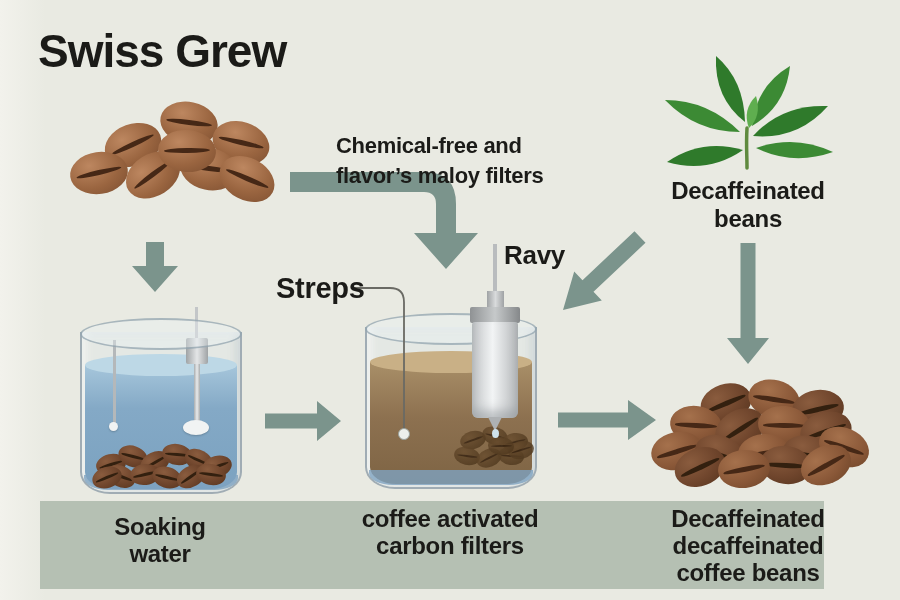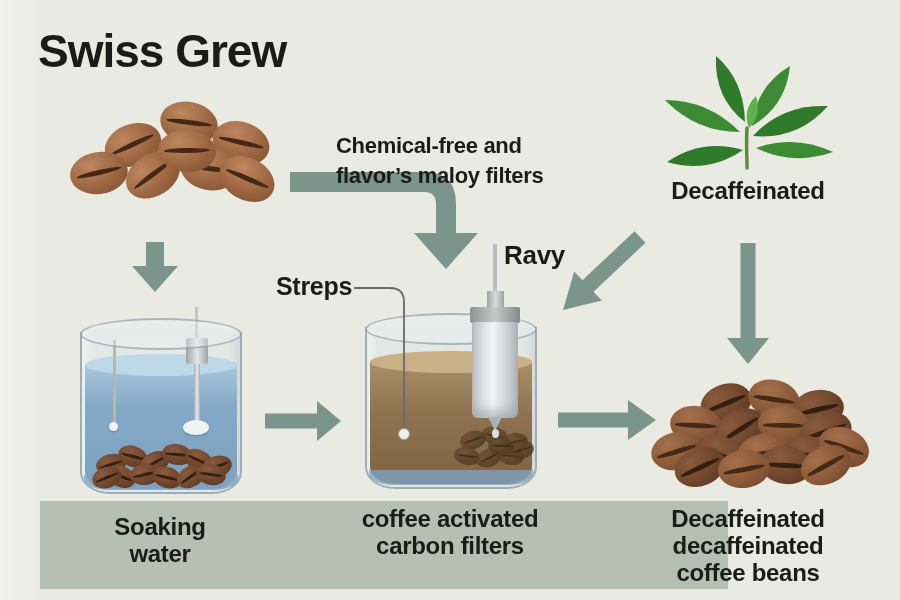--- a/index.html
+++ b/index.html
@@ -6,21 +6,21 @@
   .canvas{
     position:relative;width:900px;height:600px;overflow:hidden;
     background:linear-gradient(90deg,#f2f2ec 0px,var(--background,#e9eae2) 45px,var(--background,#e9eae2) 100%);
     font-family:"Liberation Sans", sans-serif;color:var(--text,#1b1b18);
   }
   .lbl{position:absolute;font-weight:700;letter-spacing:-0.3px;color:var(--text,#1b1b18);}
   .title{left:38px;top:24px;font-size:46px;letter-spacing:-1px;}
   .grew{left:60px;top:203px;width:195px;text-align:center;font-size:25px;}
   .soak{left:58px;top:285px;width:200px;text-align:center;font-size:26px;}
   .note{left:336px;top:111px;font-size:22px;line-height:30px;margin-top:20px;}
-  .streps{left:276px;top:272px;font-size:25px;text-align:right;}
+  .streps{left:276px;top:272px;font-size:29px;text-align:right;}
   .ravy{left:504px;top:240px;font-size:26px;}
   .decaf{left:648px;top:177px;width:200px;text-align:center;font-size:24px;line-height:28px;}
 
   
   .beaker{position:absolute;border:2px solid rgba(105,125,140,.55);border-top:none;
     border-radius:0 0 30px 30px / 0 0 22px 22px;background:rgba(215,228,235,.28);
     box-shadow:inset 4px 0 8px rgba(255,255,255,.55), inset -4px 0 8px rgba(140,160,175,.28);}
   .rim{position:absolute;left:-2px;right:-2px;top:-14px;height:28px;border:2px solid rgba(125,145,158,.6);
     border-radius:50%;background:rgba(234,241,245,.38);}
   .fill{position:absolute;left:3px;right:3px;bottom:3px;border-radius:0 0 26px 26px / 0 0 17px 17px;}
@@ -46,21 +46,21 @@
   .rod{position:absolute;background:#b4b8ba;}
   .stir-ball{position:absolute;border-radius:50%;background:#f1f3f3;box-shadow:0 1px 2px rgba(0,0,0,.2);}
 
   
   .syr{position:absolute;}
   .overlay-svg{position:absolute;left:0;top:0;z-index:3;}
   .abovesvg{z-index:4;}
   .lblz{z-index:5;}
 
   
-  .bottom-bar{position:absolute;left:40px;top:501px;width:688px;height:88px;background:var(--bar,#b5c0b3);}
+  .bottom-bar{position:absolute;left:40px;top:501px;width:784px;height:88px;background:var(--bar,#b5c0b3);}
   .bar-item{position:absolute;top:0;width:240px;text-align:center;font-weight:700;
     font-size:24px;line-height:27px;letter-spacing:-0.3px;color:var(--text,#1b1b18);}
 </style>
 </head>
 <body>
 
 <div class="canvas">
 
   <div class="lbl title lblz">Swiss Grew</div>
 
@@ -79,20 +79,21 @@
   <div class="lbl note lblz">
     <div>Chemical-free and</div>
     <div>flavor’s maloy filters</div>
   </div>
 
   <div class="lbl streps lblz">Streps</div>
   <div class="lbl ravy lblz">Ravy</div>
 
   <div class="lbl decaf lblz">
     <div>Decaffeinated</div>
+    <div>beans</div>
   </div>
 
   <div class="beaker" style="left:80px;top:332px;width:158px;height:160px;">
     <div class="fill fill-water">
       <div class="surface surface-water"></div>
     </div>
     <div class="band"></div>
     <div style="position:absolute;left:10px;top:108px;width:140px;height:48px;">
         <span class="bean deep" style="left: 4px; top: 14px; width: 30px; height: 21px; transform: rotate(-12deg);"></span>
         <span class="bean deep" style="left: 26px; top: 6px; width: 30px; height: 21px; transform: rotate(20deg);"></span>

